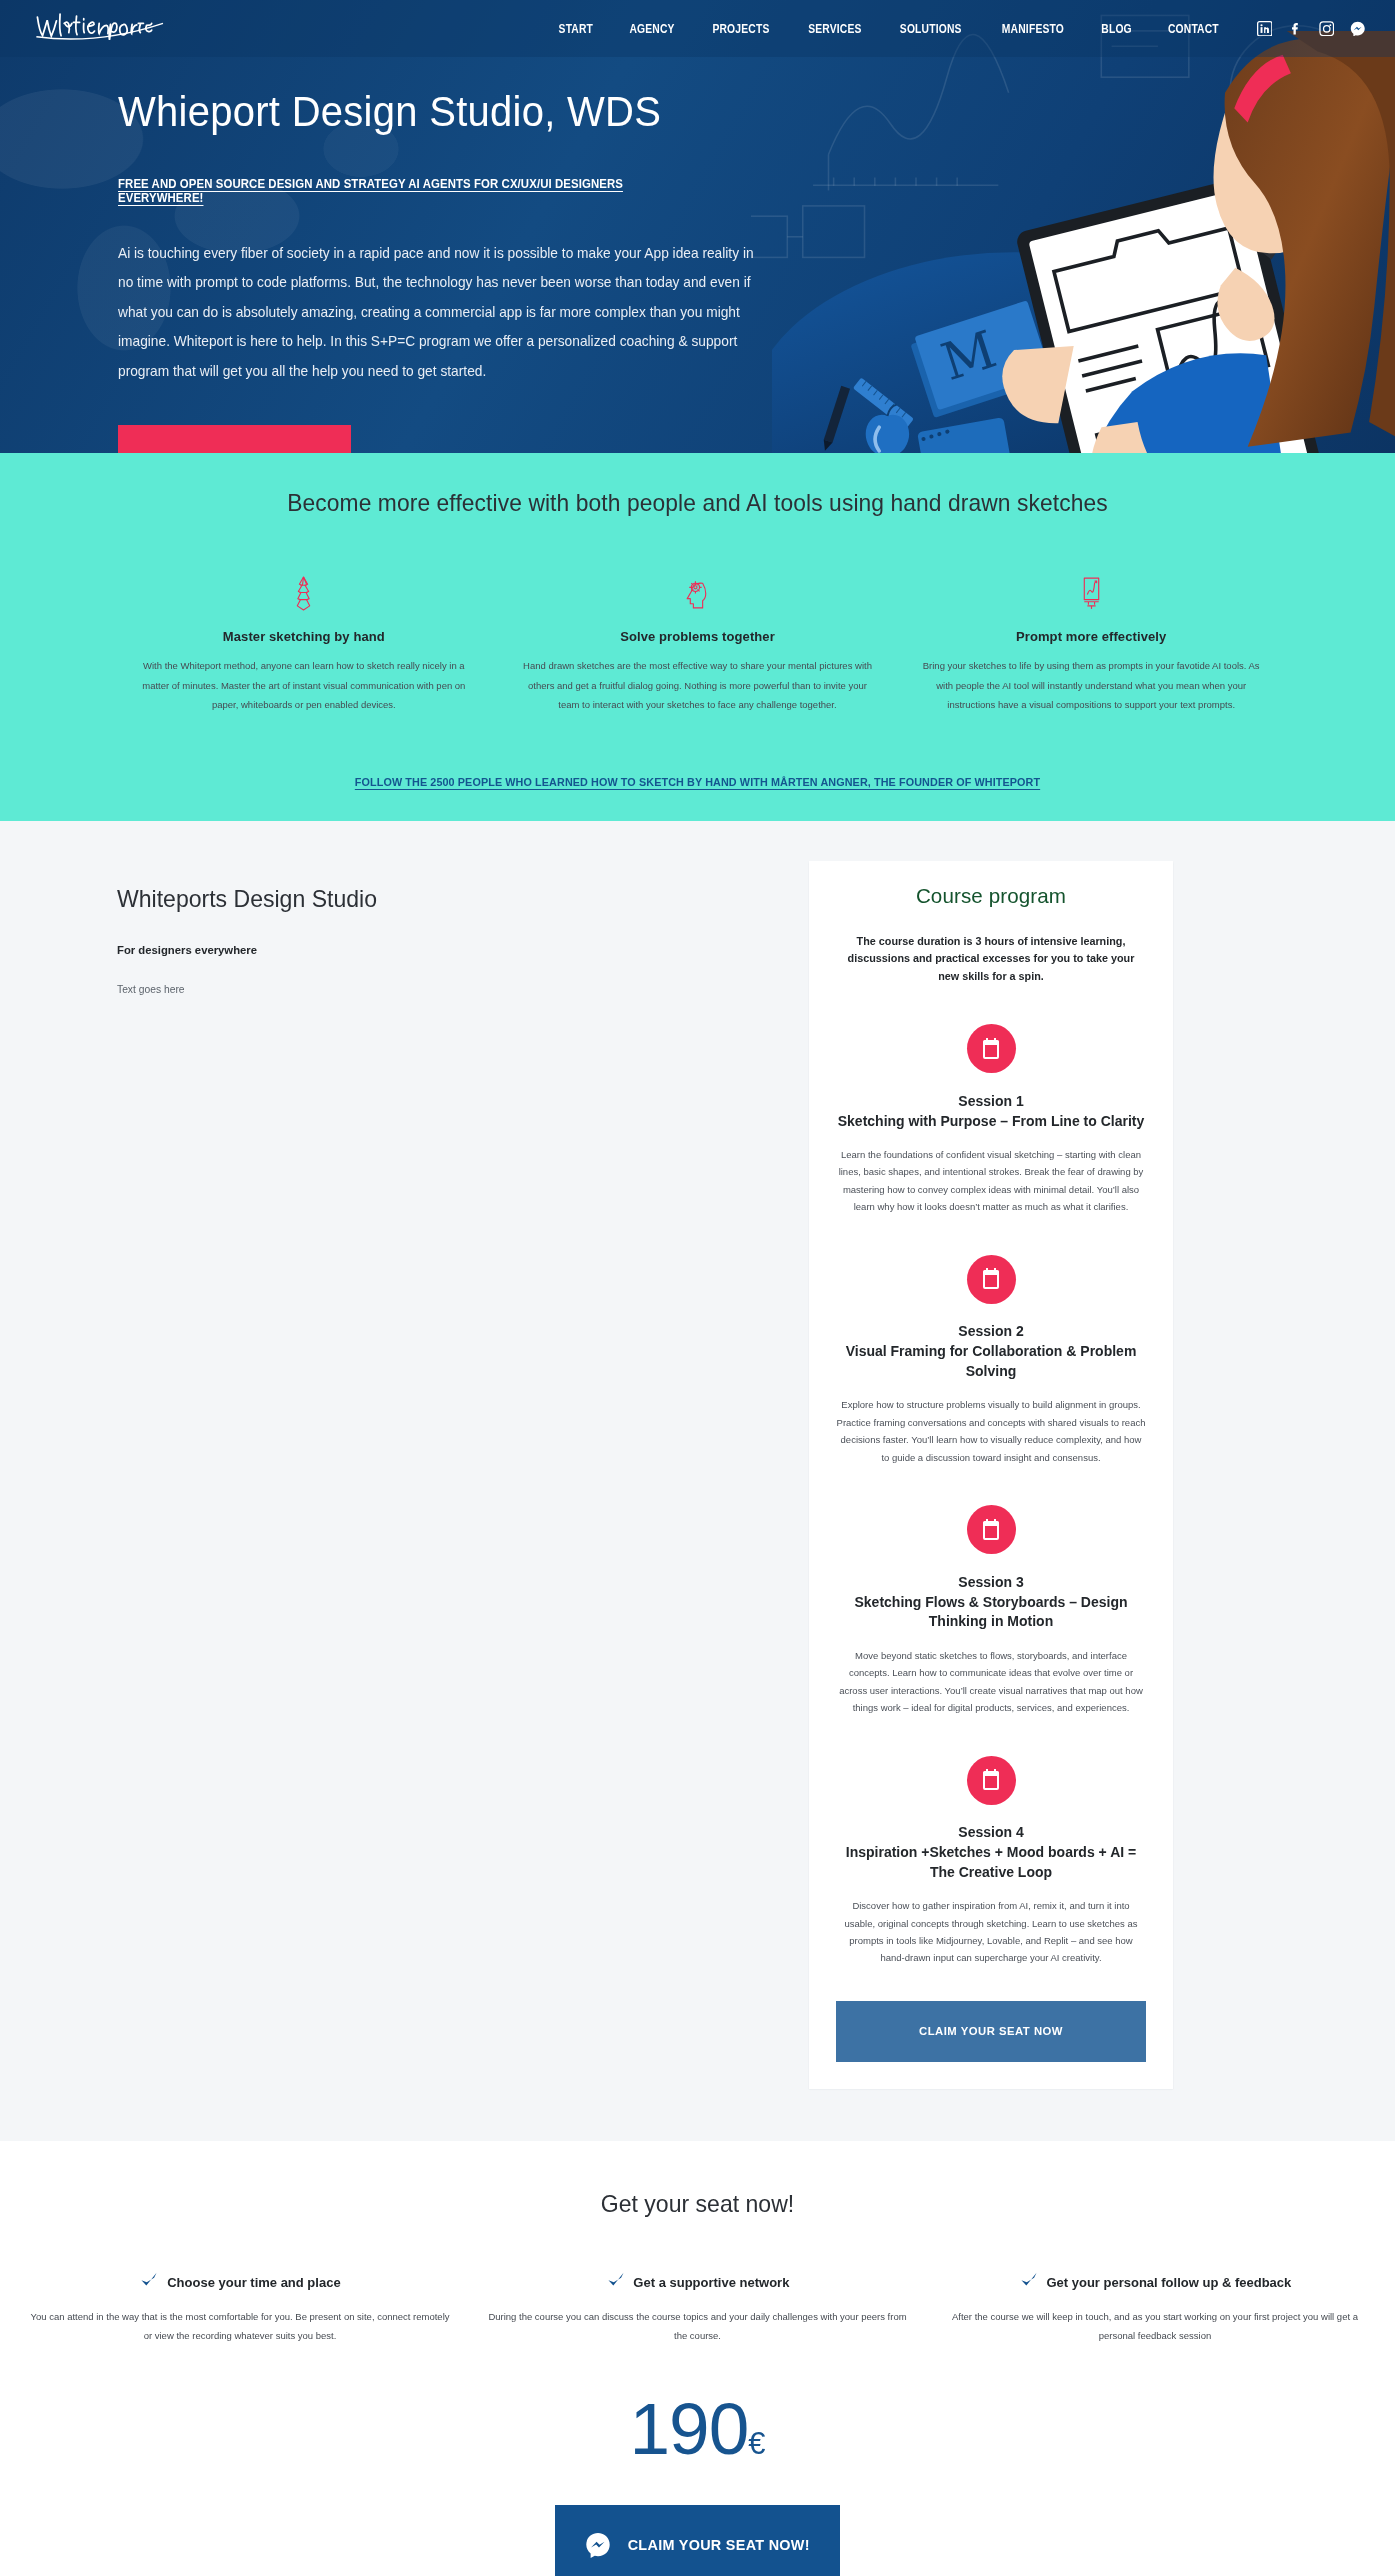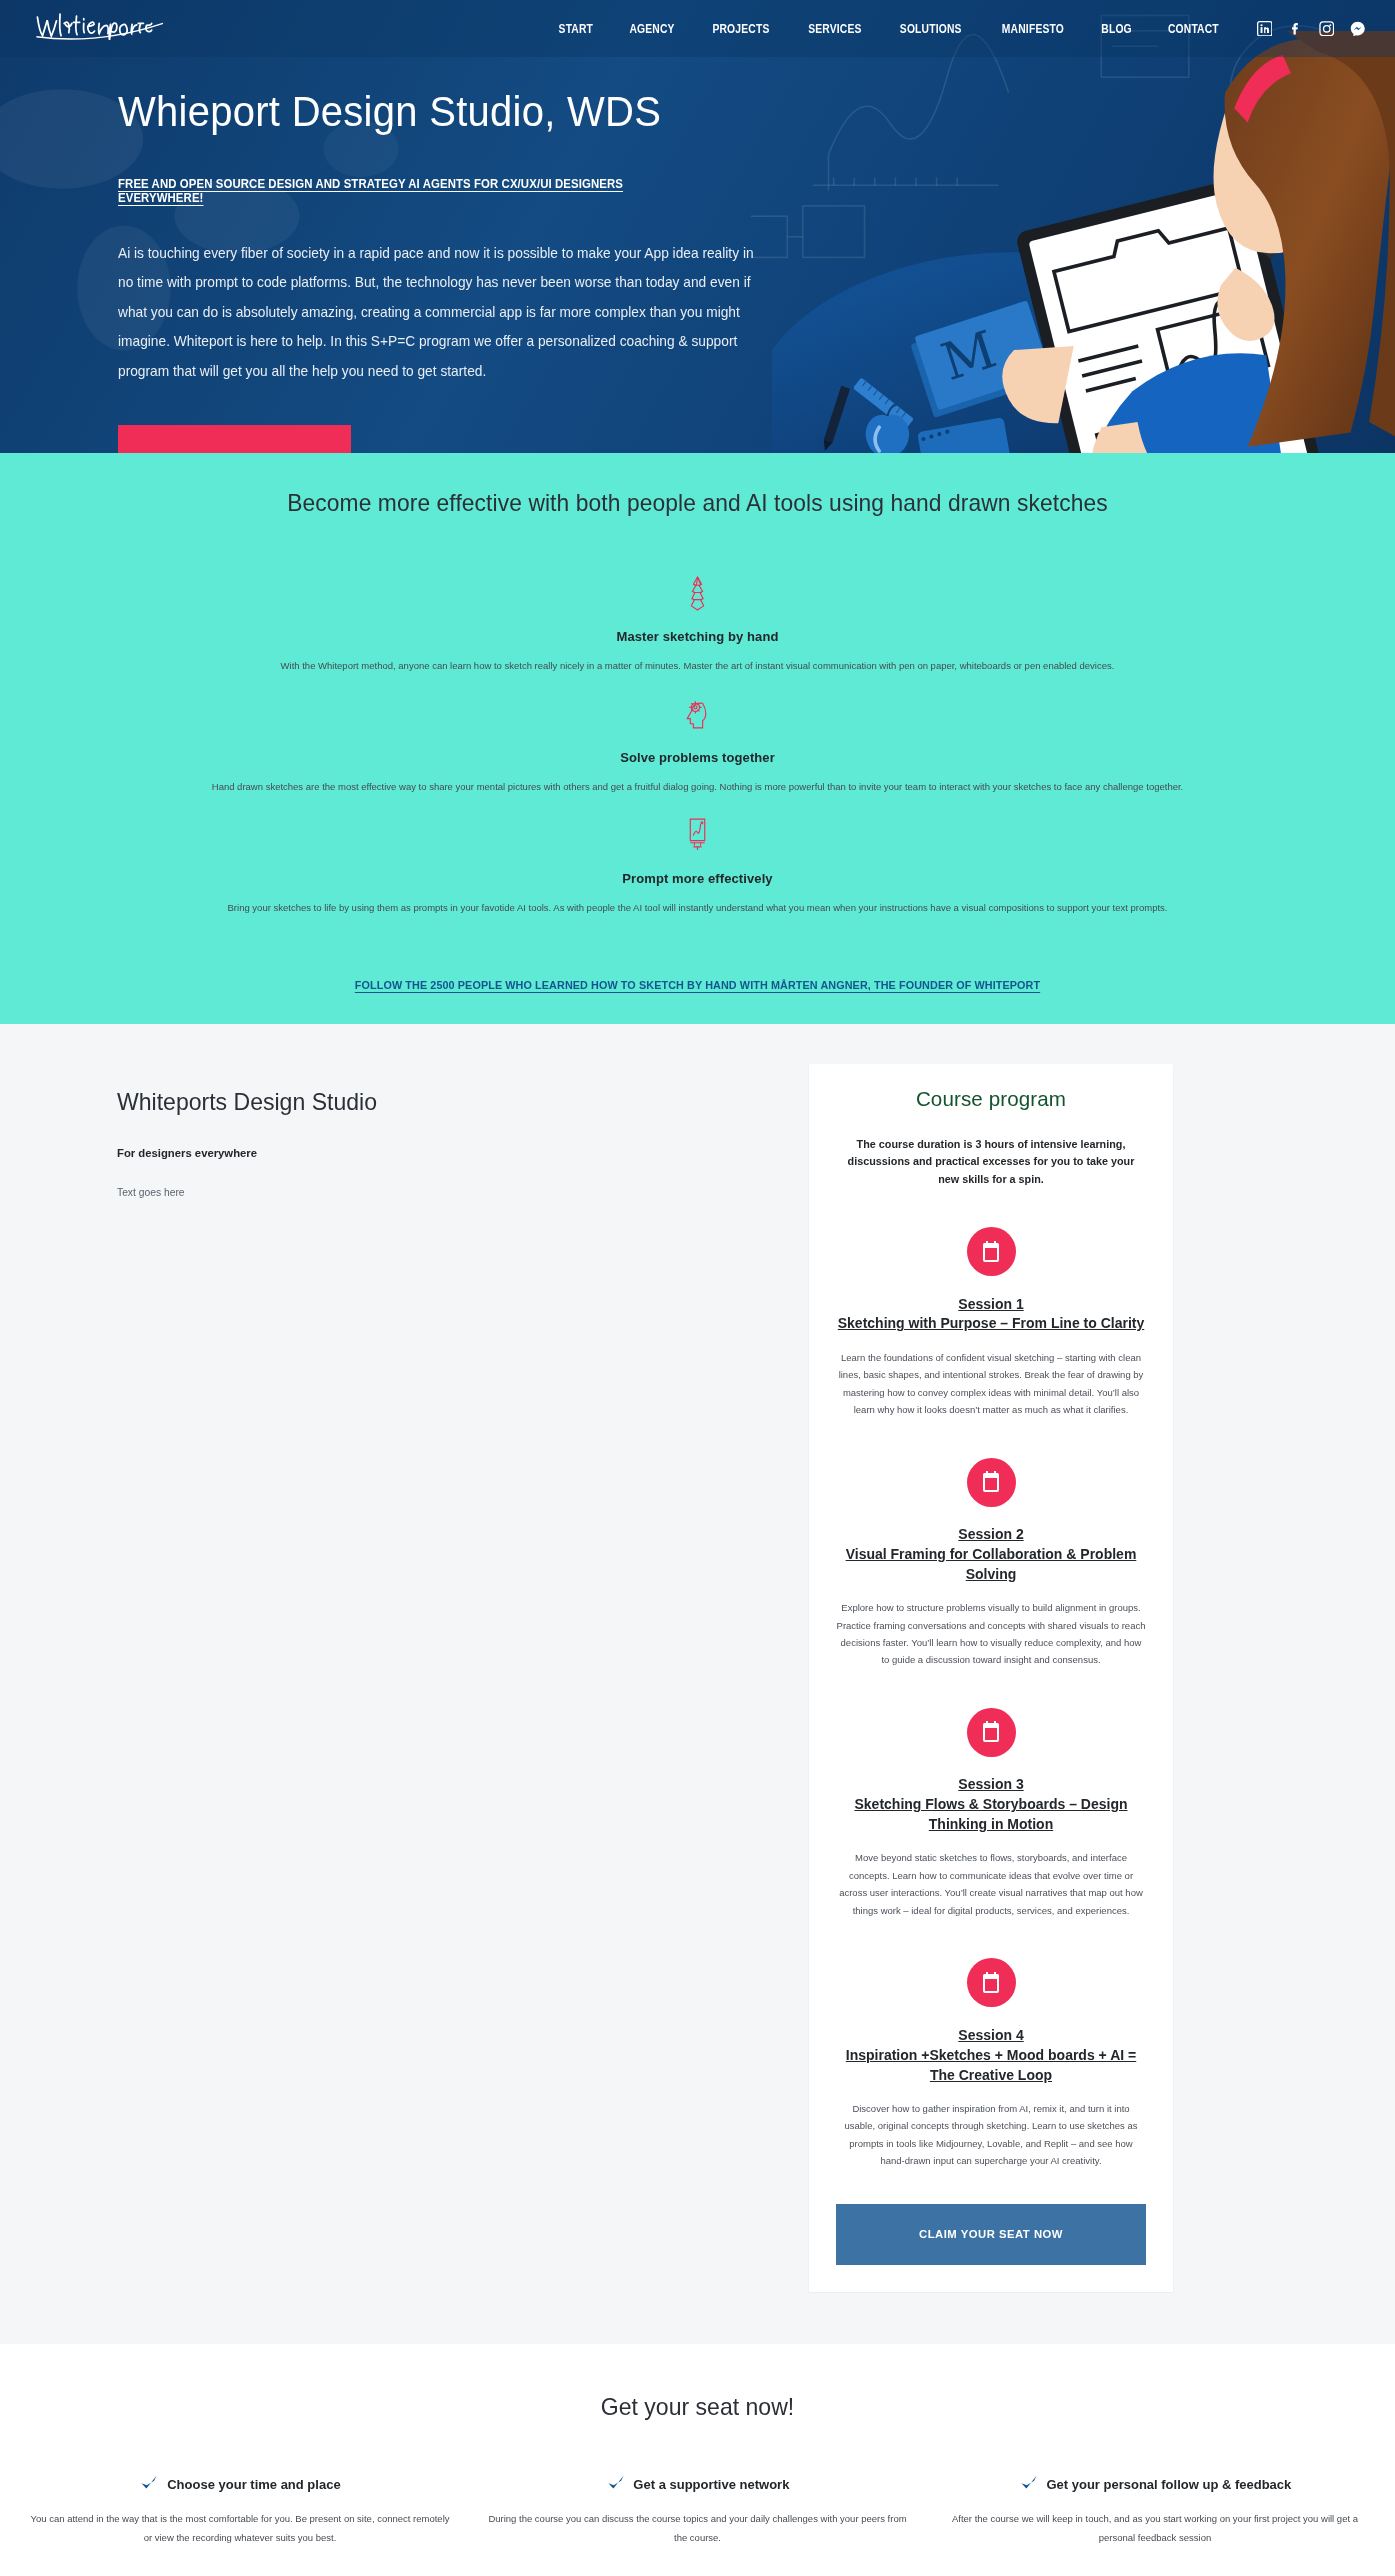--- a/index.html
+++ b/index.html
@@ -73,21 +73,21 @@
     letter-spacing: 0.3px; cursor: pointer; font-family: inherit;
   }
 
   
   .features { background: #5eead4; padding: 36px 0 33px; }
   .features h2 {
     text-align: center; font-size: 24px; font-weight: 400; color: #2c3036;
     letter-spacing: 0.1px; font-stretch: condensed;
     transform: scaleX(.95);
   }
-  .fgrid { display: flex; margin-top: 54px; padding: 0 111px; gap: 16px; flex-direction: column; }
+  .fgrid { display: flex; margin-top: 54px; padding: 0 111px; gap: 8px; }
   .fcol { flex: 1; text-align: center; padding: 0 17.5px; }
   .ficon { height: 44px; display: flex; align-items: center; justify-content: center; }
   .ficon svg { width: 31px; height: 35px; }
   .fcol h3 {
     margin-top: 14px; font-size: 13px; font-weight: 700; color: #23272b; letter-spacing: 0.1px;
   }
   .fcol p {
     margin-top: 12.4px; font-size: 9.5px; line-height: 2.05; color: #464b52; font-weight: 400;
   }
   .follow-link {
@@ -119,21 +119,21 @@
     margin-top: 25px; text-align: center; font-size: 10.8px; line-height: 1.62;
     font-weight: 700; color: #23272b; padding: 0 5.2px;
   }
   .session { margin-top: 39px; text-align: center; }
   .cal-badge {
     width: 49px; height: 49px; border-radius: 50%; background: #ef2d56;
     margin: 0 auto; display: flex; align-items: center; justify-content: center;
   }
   .cal-badge svg { width: 24px; height: 24px; }
   .session h4 {
-    margin-top: 18.5px; font-size: 14px; line-height: 1.42; font-weight: 700; color: #23272b; text-decoration: underline;
+    margin-top: 18.5px; font-size: 14px; line-height: 1.42; font-weight: 700; color: #23272b;
   }
   .session p {
     margin-top: 14.4px; font-size: 9.5px; line-height: 1.84; color: #4b5058; font-weight: 400;
   }
   .claim-btn-blue {
     margin-top: 34px; width: 100%; height: 61px; background: #3d72a4; color: #fff;
     border: none; font-size: 11.3px; font-weight: 700; letter-spacing: 0.5px;
     cursor: pointer; font-family: inherit;
   }
 

